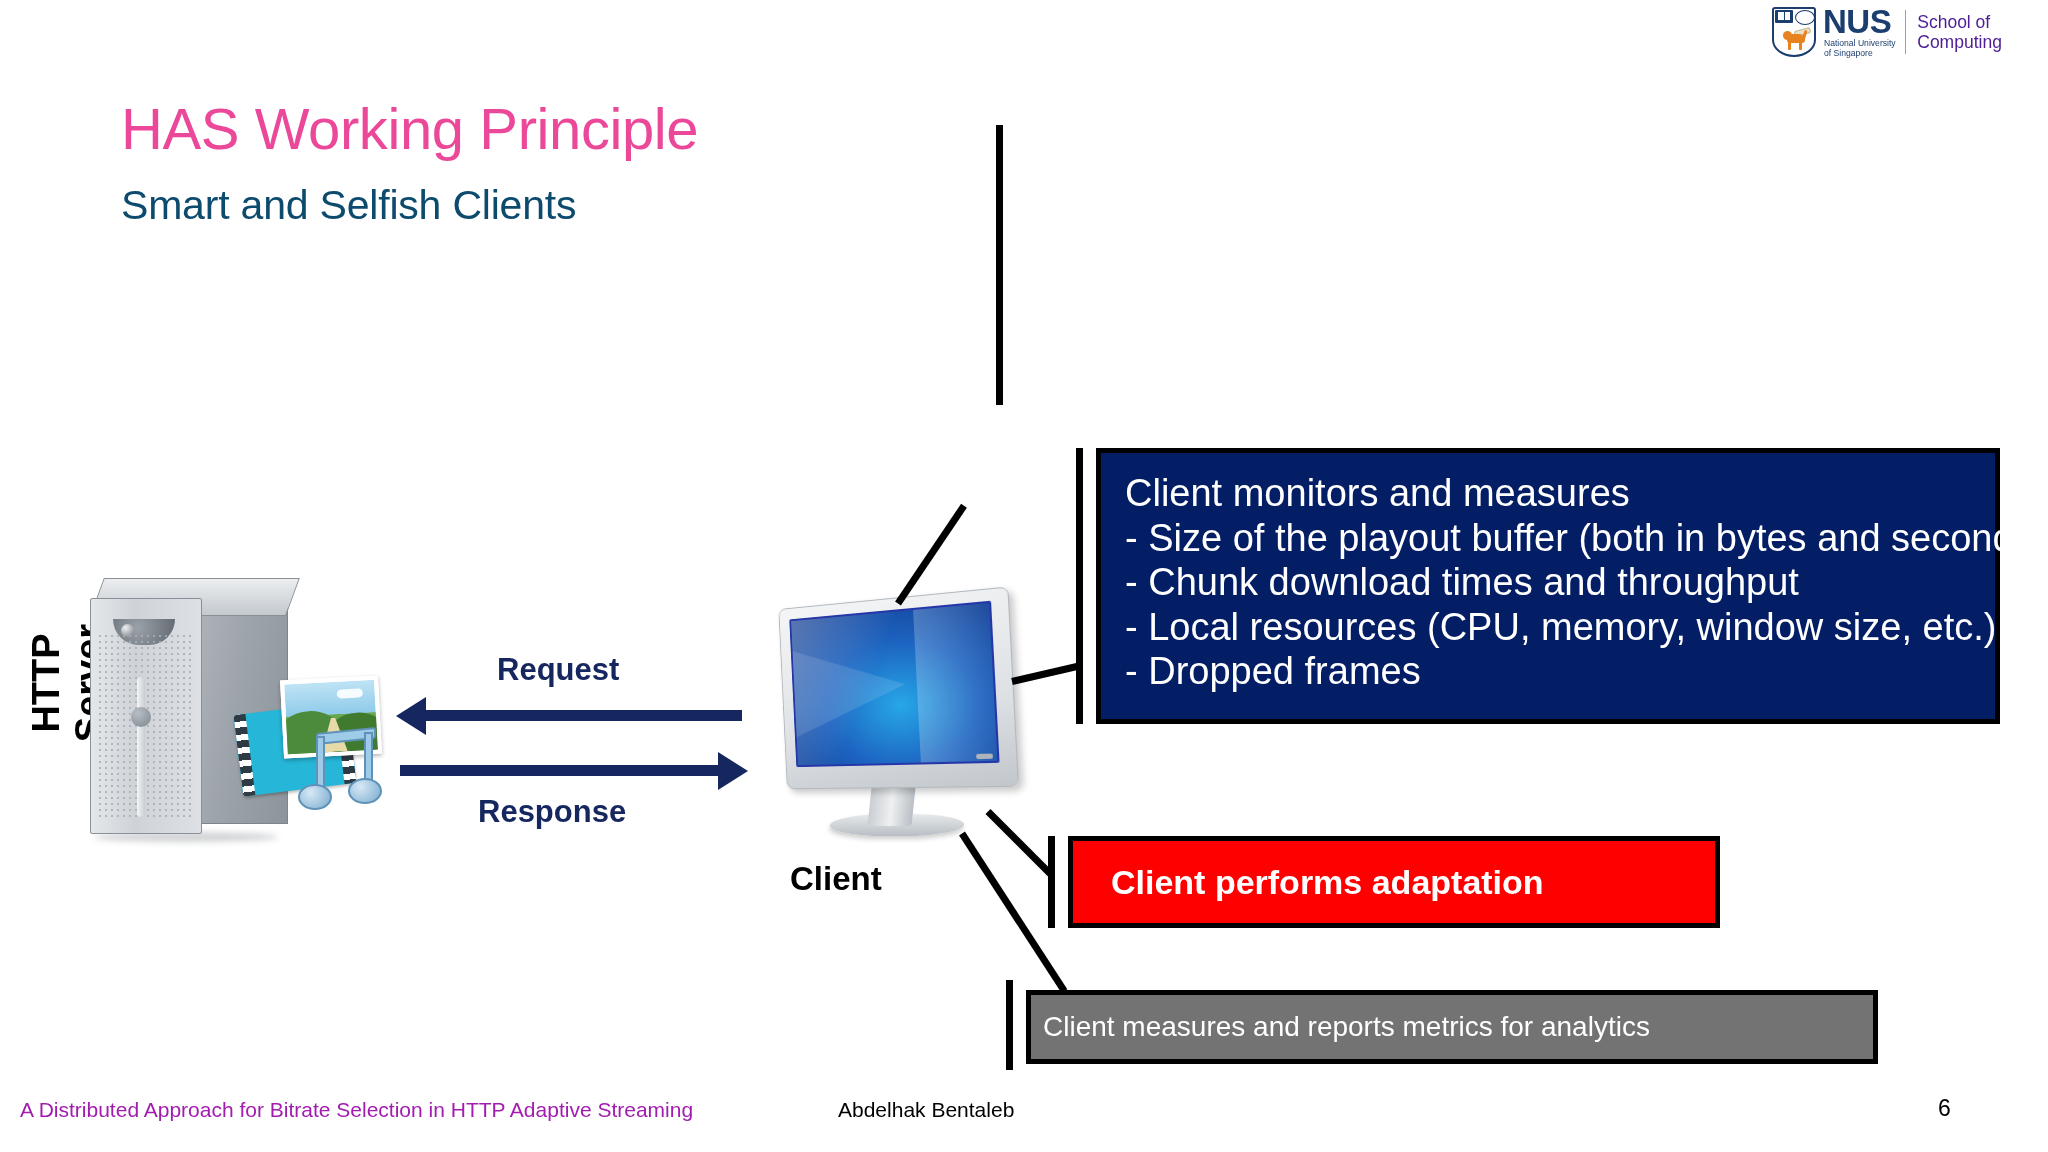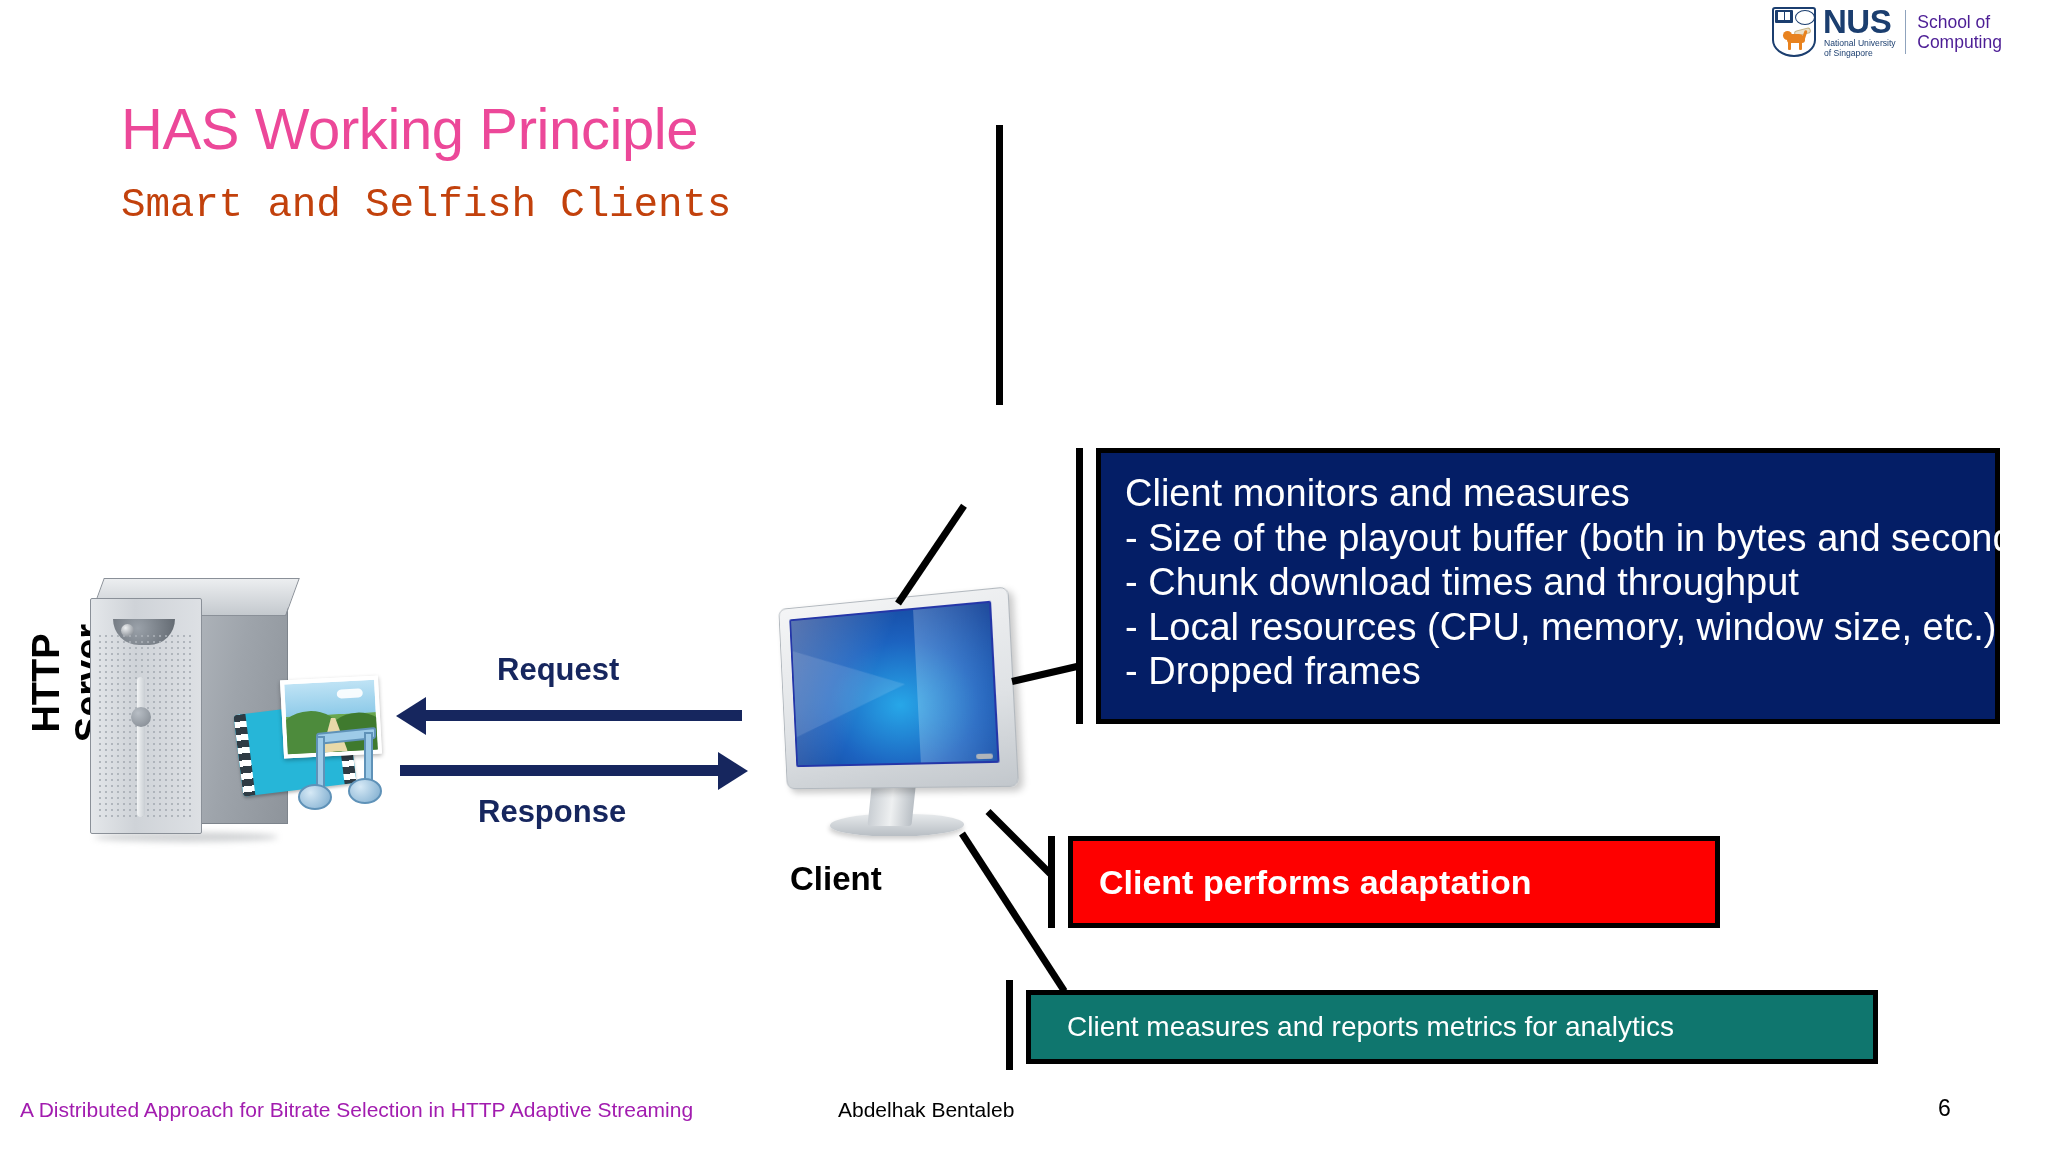--- a/index.html
+++ b/index.html
@@ -27,40 +27,40 @@
   .lion .l1 { position:absolute; left:5px; top:13px; width:3px; height:9px; background:#E8821E; border-radius:1px; }
   .lion .l2 { position:absolute; left:16px; top:13px; width:3px; height:9px; background:#E8821E; border-radius:1px; }
   .lion .scroll { position:absolute; left:11px; top:1px; width:17px; height:6px; background:#EADFC8; border:1px solid #C8B68A; border-radius:3px; transform:rotate(-14deg); }
   .nusword { font-size:33px; font-weight:bold; color:#1B3E6F; letter-spacing:-0.5px; line-height:1; margin-left:3px; }
   .nussub { font-size:8.6px; color:#1B3E6F; line-height:1.16; margin-left:4px; margin-top:1px; }
   .logodiv { width:1.6px; height:44px; background:#8fa3bd; margin:0 11px 0 9px; }
   .soc { font-size:17.5px; color:#4c1d95; line-height:1.16; }
 
   
   .title { position:absolute; left:121px; top:95px; font-size:58px; color:#ec4899; letter-spacing:-0.4px; white-space:nowrap; }
-  .subtitle { position:absolute; left:121px; top:182px; font-size:41px; color:#c2410c; letter-spacing:-0.2px; white-space:nowrap;font-family:Liberation Mono, monospace; }
+  .subtitle { position:absolute; left:121px; top:182px; font-size:41px; color:#0c4a6e; letter-spacing:-0.2px; white-space:nowrap; }
 
   
   .box { position:absolute; border:5px solid #000; color:#fff; }
   .box .ln { white-space:nowrap; }
 
   #box-purple { left:1016px; top:75px; width:762px; height:330px; background:#7426AD;
                 padding:22px 0 0 28px; }
   #box-purple .ln { font-size:30.5px; line-height:57px; }
 
   #box-navy { left:1096px; top:448px; width:904px; height:276px; background:#041E66;
               padding:18px 0 0 24px; }
   #box-navy .ln { font-size:38px; line-height:44.5px; }
 
   #box-red { left:1068px; top:836px; width:652px; height:92px; background:#FE0000;
-             display:flex; align-items:center; padding-left:26px; }
+             display:flex; align-items:center; padding-left:38px; }
   #box-red .ln { font-size:34px; font-weight:bold; }
 
-  #box-blue { left:1026px; top:990px; width:852px; height:74px; background:#0f766e;
-              display:flex; align-items:center; padding-left:36px; }
+  #box-blue { left:1026px; top:990px; width:852px; height:74px; background:#737373;
+              display:flex; align-items:center; padding-left:12px; }
   #box-blue .ln { font-size:28px; }
 
   
   .vbar { position:absolute; width:7px; background:#000; }
   #vbar-purple { left:996px; top:125px;  height:280px; }
   #vbar-navy   { left:1076px; top:448px; height:276px; }
   #vbar-red    { left:1048px; top:836px; height:92px; }
   #vbar-blue   { left:1006px; top:980px; height:90px; }
 
   

